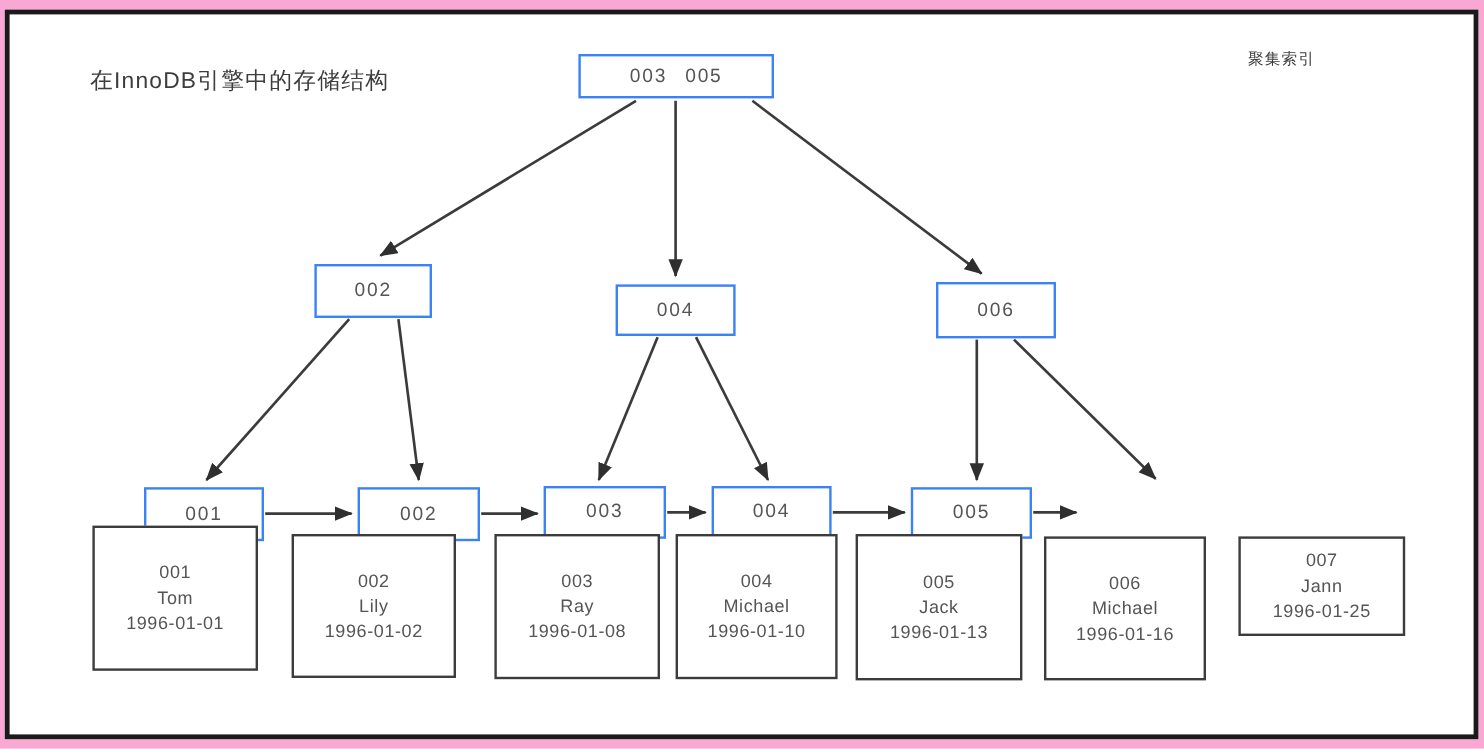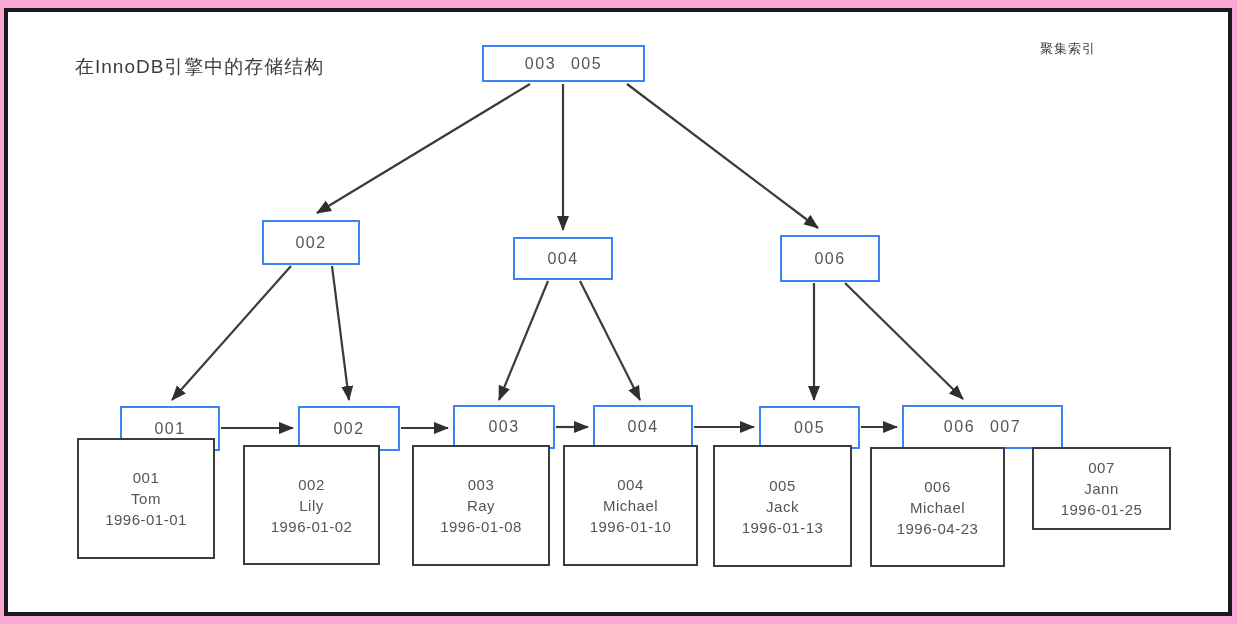--- a/index.html
+++ b/index.html
@@ -111,21 +111,20 @@
 
   <div class="node innernode" style="left:262px; top:220px; width:98px; height:45px;">002</div>
   <div class="node innernode" style="left:513px; top:237px; width:100px; height:43px;">004</div>
   <div class="node innernode" style="left:780px; top:235px; width:100px; height:47px;">006</div>
 
   <div class="node keybox" style="left:120px; top:406px; width:100px; height:45px;">001</div>
   <div class="node keybox" style="left:298px; top:406px; width:102px; height:45px;">002</div>
   <div class="node keybox" style="left:453px; top:405px; width:102px; height:44px;">003</div>
   <div class="node keybox" style="left:593px; top:405px; width:100px; height:44px;">004</div>
   <div class="node keybox" style="left:759px; top:406px; width:101px; height:43px;">005</div>
-  <div class="node keybox" style="left:902px; top:405px; width:161px; height:44px;">006 007</div>
 
   <div class="record" style="left:77px; top:438px; width:138px; height:121px;">
     <div>001</div>
     <div>Tom</div>
     <div>1996-01-01</div>
   </div>
   <div class="record" style="left:243px; top:445px; width:137px; height:120px;">
     <div>002</div>
     <div>Lily</div>
     <div>1996-01-02</div>
@@ -141,20 +140,20 @@
     <div>1996-01-10</div>
   </div>
   <div class="record" style="left:713px; top:445px; width:139px; height:122px;">
     <div>005</div>
     <div>Jack</div>
     <div>1996-01-13</div>
   </div>
   <div class="record" style="left:870px; top:447px; width:135px; height:120px;">
     <div>006</div>
     <div>Michael</div>
-    <div>1996-04-23</div>
+    <div>1996-01-16</div>
   </div>
   <div class="record" style="left:1032px; top:447px; width:139px; height:83px;">
     <div>007</div>
     <div>Jann</div>
     <div>1996-01-25</div>
   </div>
 </div>
 
 </body></html>

